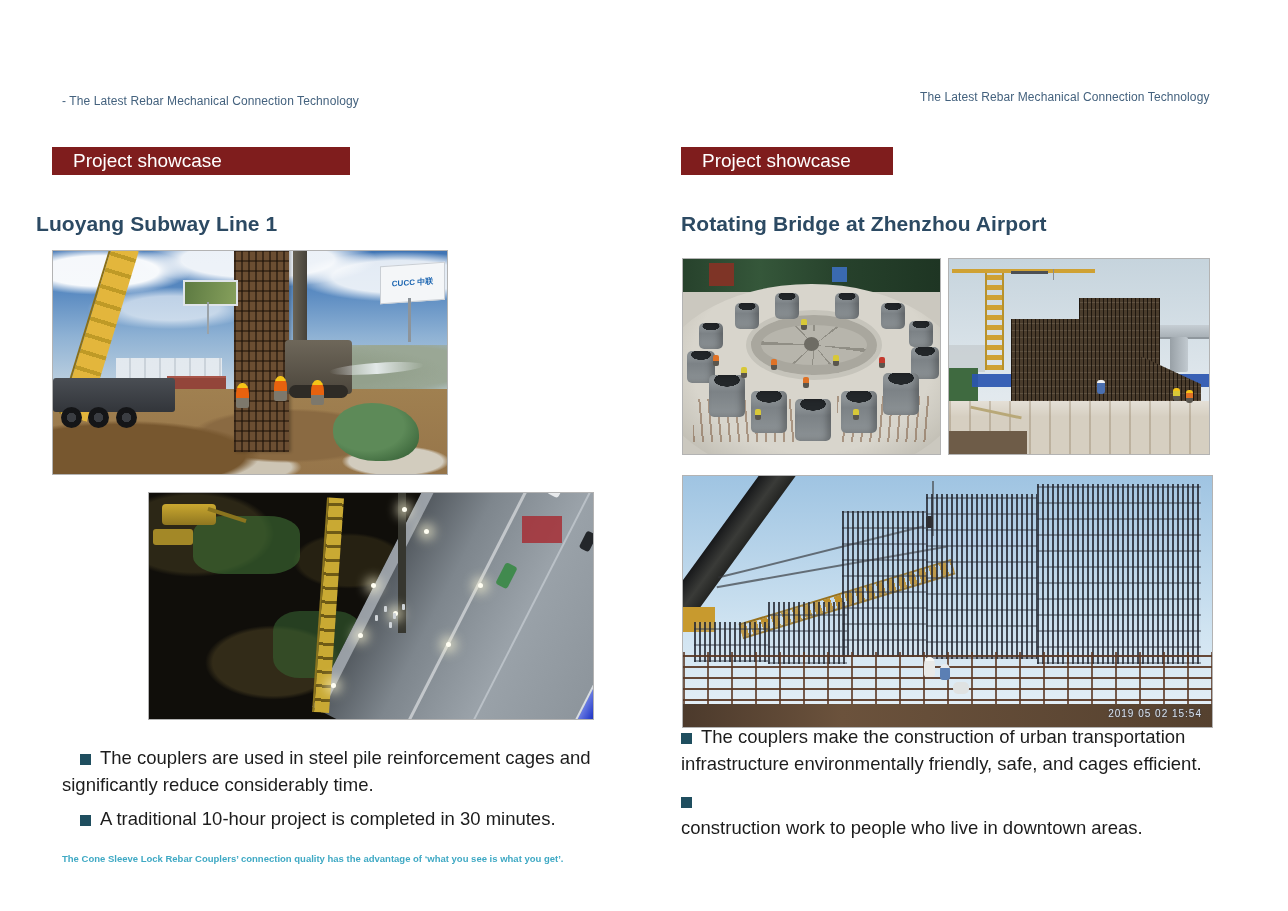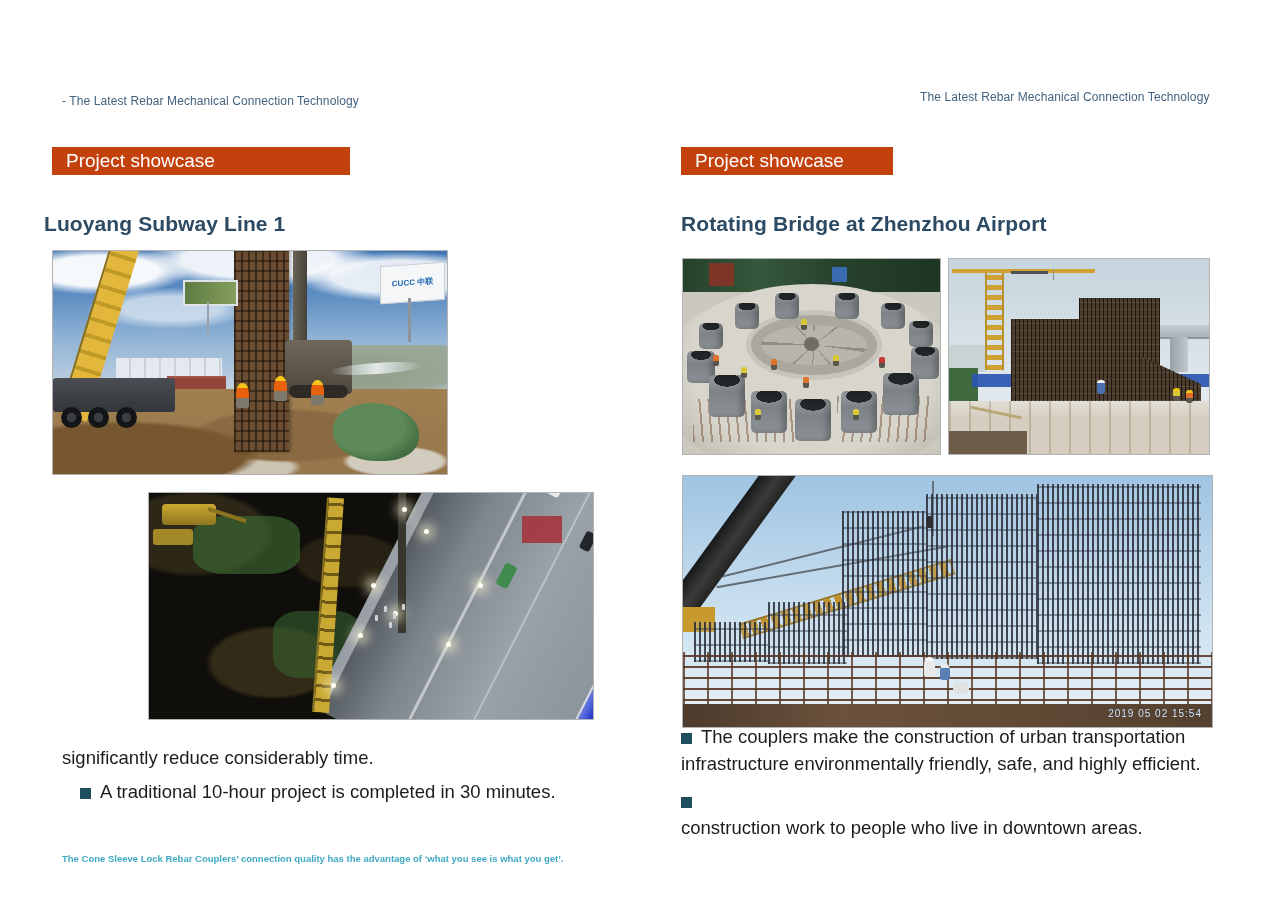--- a/index.html
+++ b/index.html
@@ -1,19 +1,19 @@
 <!DOCTYPE html>
 <html lang="en"><head>
 <meta charset="utf-8">
 <style>
   html,body{margin:0;padding:0;}
   body{width:1288px;height:911px;background:#ffffff;font-family:"Liberation Sans",sans-serif;position:relative;overflow:hidden;}
   .spread{position:absolute;inset:0;}
   .hdr{position:absolute;font-size:12px;color:#44627E;letter-spacing:.1px;}
-  .banner{position:absolute;height:28px;background:#c2410c;color:#ffffff;font-size:19px;line-height:27px;padding-left:14px;box-sizing:border-box;}
+  .banner{position:absolute;height:28px;background:#7f1d1d;color:#ffffff;font-size:19px;line-height:27px;padding-left:21px;box-sizing:border-box;}
   .ptitle{position:absolute;font-size:21px;font-weight:bold;color:#2C4A63;letter-spacing:.1px;}
   .photo{position:absolute;overflow:hidden;border:1px solid #b3b3b3;box-sizing:border-box;background:#ddd;}
   .ly{position:absolute;}
   .bullets{position:absolute;font-size:18.5px;line-height:27px;color:#1c1c1c;}
   .bullet{margin:0;}
   .bullets-left .bullet{margin-bottom:7px;}
   .bullets-right .bullet{margin-bottom:10px;}
   .line{display:block;}
   .indent{padding-left:18px;}
   .sq{display:inline-block;width:11px;height:11px;background:#1F4E5F;margin-right:9px;transform:translateY(1px);}
@@ -32,21 +32,21 @@
 <body>
 
 <div class="spread">
 
   <div class="hdr" style="left:62px;top:94px;">- The Latest Rebar Mechanical Connection Technology</div>
 
   <div class="banner" style="left:52px;top:147px;width:298px;">
     <span>Project showcase</span>
   </div>
 
-  <div class="ptitle" style="left:44px;top:212px;">Luoyang Subway Line 1</div>
+  <div class="ptitle" style="left:36px;top:212px;">Luoyang Subway Line 1</div>
 
   <div class="photo" style="left:52px;top:250px;width:396px;height:225px;">
     <div class="ly" style="left:0;top:0;right:0;height:64%;background:radial-gradient(ellipse 130px 34px at 12% 14%,rgba(255,255,255,.95) 0 45%,rgba(255,255,255,0) 70%),radial-gradient(ellipse 170px 40px at 52% 6%,rgba(255,255,255,.9) 0 45%,rgba(255,255,255,0) 70%),radial-gradient(ellipse 150px 36px at 88% 18%,rgba(255,255,255,.85) 0 45%,rgba(255,255,255,0) 70%),radial-gradient(ellipse 120px 30px at 30% 40%,rgba(255,255,255,.6) 0 40%,rgba(255,255,255,0) 70%),linear-gradient(180deg,#3f74b4 0%,#5c8cc2 30%,#8fb2d4 60%,#c6d6e2 100%);"></div>
     <div class="ly" style="left:52%;top:42%;width:48%;height:24%;background:radial-gradient(ellipse at 30% 50%,#93a08c 0 40%,transparent 70%),radial-gradient(ellipse at 70% 40%,#9aa795 0 45%,transparent 75%),radial-gradient(ellipse at 50% 70%,#7e8a78 0 40%,transparent 70%);"></div>
     <div class="ly" style="left:16%;top:48%;width:27%;height:11%;background:repeating-linear-gradient(90deg,#e6ebf0 0 13px,#ccd3da 13px 15px);opacity:.95;"></div>
     <div class="ly" style="left:29%;top:56%;width:15%;height:8%;background:#93453a;border-top:2px solid #a8554a;"></div>
     <div class="ly" style="left:0;top:62%;right:0;bottom:0;background:radial-gradient(ellipse 220px 56px at 18% 78%,#77572f 0 55%,transparent 62%),radial-gradient(ellipse 160px 44px at 60% 55%,#8a6a42 0 55%,transparent 62%),radial-gradient(ellipse 130px 30px at 44% 92%,#cdc5b4 0 50%,transparent 58%),radial-gradient(ellipse 90px 26px at 87% 85%,#d2ccbe 0 52%,transparent 60%),radial-gradient(ellipse 200px 40px at 5% 98%,#5f4526 0 55%,transparent 62%),linear-gradient(180deg,#a08050,#96754a);"></div>
     <div class="ly" style="left:58px;top:-8px;width:27px;height:178px;background:repeating-linear-gradient(0deg,#e3b63c 0 13px,#bf9a26 13px 17px);transform:rotate(17deg);transform-origin:top left;border-left:2px solid #8a6f18;"></div>
     <div class="ly" style="left:0;top:57%;width:31%;height:15%;background:linear-gradient(180deg,#4a4e54,#32353a);border-radius:3px;"></div>
     <div class="ly" style="left:2%;top:70%;width:21px;height:21px;border-radius:50%;background:radial-gradient(circle,#3a3d42 0 30%,#141517 32%);"></div>
@@ -99,20 +99,21 @@
     <div class="glow" style="left:74%;top:40%;"></div>
     <div class="tinydot" style="left:53%;top:50%;"></div>
     <div class="tinydot" style="left:55%;top:53%;"></div>
     <div class="tinydot" style="left:57%;top:49%;"></div>
     <div class="tinydot" style="left:54%;top:57%;"></div>
     <div class="tinydot" style="left:51%;top:54%;"></div>
   </div>
 
   <div class="bullets bullets-left" style="left:62px;top:744px;width:584px;">
     <p class="bullet">
+      <span class="line indent"><span class="sq"></span><span>The couplers are used in steel pile reinforcement cages and</span></span>
       <span class="line">significantly reduce considerably time.</span>
     </p>
     <p class="bullet">
       <span class="line indent"><span class="sq"></span><span>A traditional 10-hour project is completed in 30 minutes.</span></span>
     </p>
   </div>
 
   <div class="footer" style="left:62px;top:853px;font-weight:bold;">The Cone Sleeve Lock Rebar Couplers’ connection quality has the advantage of ‘what you see is what you get’.</div>
 
   <div class="hdr" style="left:920px;top:90px;">The Latest Rebar Mechanical Connection Technology</div>
@@ -200,21 +201,21 @@
     <div class="ly" style="left:48.5%;top:75%;width:10px;height:16px;border-radius:40% 40% 3px 3px;background:linear-gradient(180deg,#e8ecef 0 22%,#5b7fb4 22%);"></div>
     <div class="ly" style="left:51%;top:82%;width:16px;height:12px;border-radius:5px;background:#dfe2e2;"></div>
     <div class="ly" style="right:10px;bottom:8px;font-size:10px;color:#d8e2ee;letter-spacing:1px;text-shadow:0 0 2px rgba(40,60,90,.8);">
       <span>2019 05 02 15:54</span>
     </div>
   </div>
 
   <div class="bullets bullets-right" style="left:681px;top:723px;width:586px;">
     <p class="bullet">
       <span class="line"><span class="sq"></span><span>The couplers make the construction of urban transportation</span></span>
-      <span class="line">infrastructure environmentally friendly, safe, and highly efficient.</span>
+      <span class="line">infrastructure environmentally friendly, safe, and cages efficient.</span>
     </p>
     <p class="bullet">
       <span class="line"><span class="sq"></span></span>
       <span class="line">construction work to people who live in downtown areas.</span>
     </p>
   </div>
 
 </div>
 
 </body></html>

